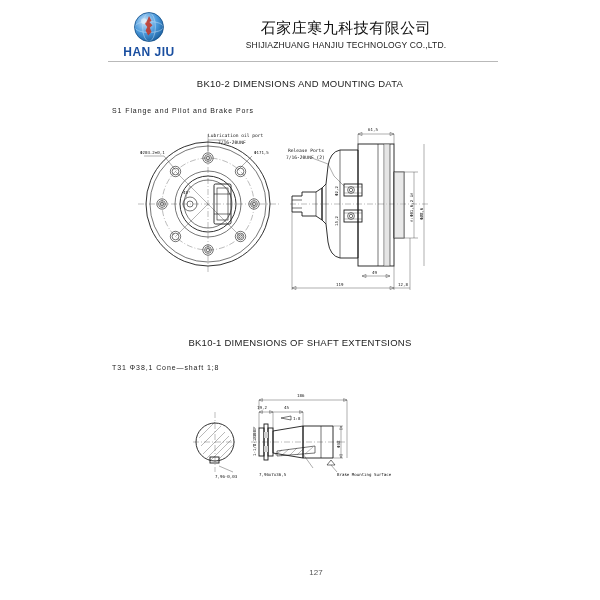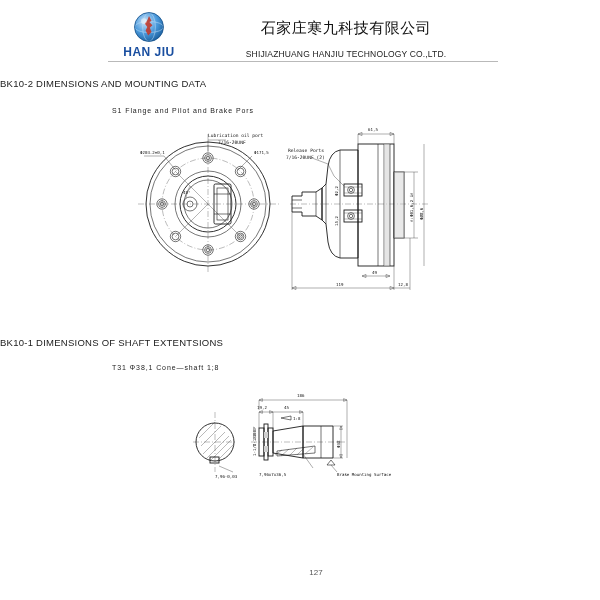--- a/index.html
+++ b/index.html
@@ -18,28 +18,28 @@
   .logo-text{
     font-size:12px;font-weight:bold;letter-spacing:.5px;
     color:#1a4fa0;margin-top:1px;font-family:"Liberation Sans", sans-serif;
   }
   .company{position:absolute;left:196px;top:20px;width:300px;text-align:center;}
   .company .cn{
     font-size:15px;color:#111;letter-spacing:.5px;
     font-family:"DejaVu Sans", sans-serif;line-height:16px;
   }
   .company .en{
-    font-size:8.5px;color:#222;letter-spacing:.15px;margin-top:13px;
+    font-size:8.5px;color:#222;letter-spacing:.15px;margin-top:4px;
     font-family:"Liberation Sans", sans-serif;line-height:11px;
   }
   .header-rule{position:absolute;left:108px;top:61px;width:390px;height:1px;background:#b9b9b9;}
 
   
   .sec-title{
-    position:absolute;width:600px;text-align:left;
+    position:absolute;width:600px;text-align:center;
     font-size:9.5px;color:#1b1b1b;letter-spacing:.25px;
   }
   #title1{top:78px;}
   #title2{top:337px;}
   .sub-title{
     position:absolute;left:112px;font-size:7px;color:#222;letter-spacing:.9px;
   }
   #sub1{top:107px;}
   #sub2{top:364px;}
 

